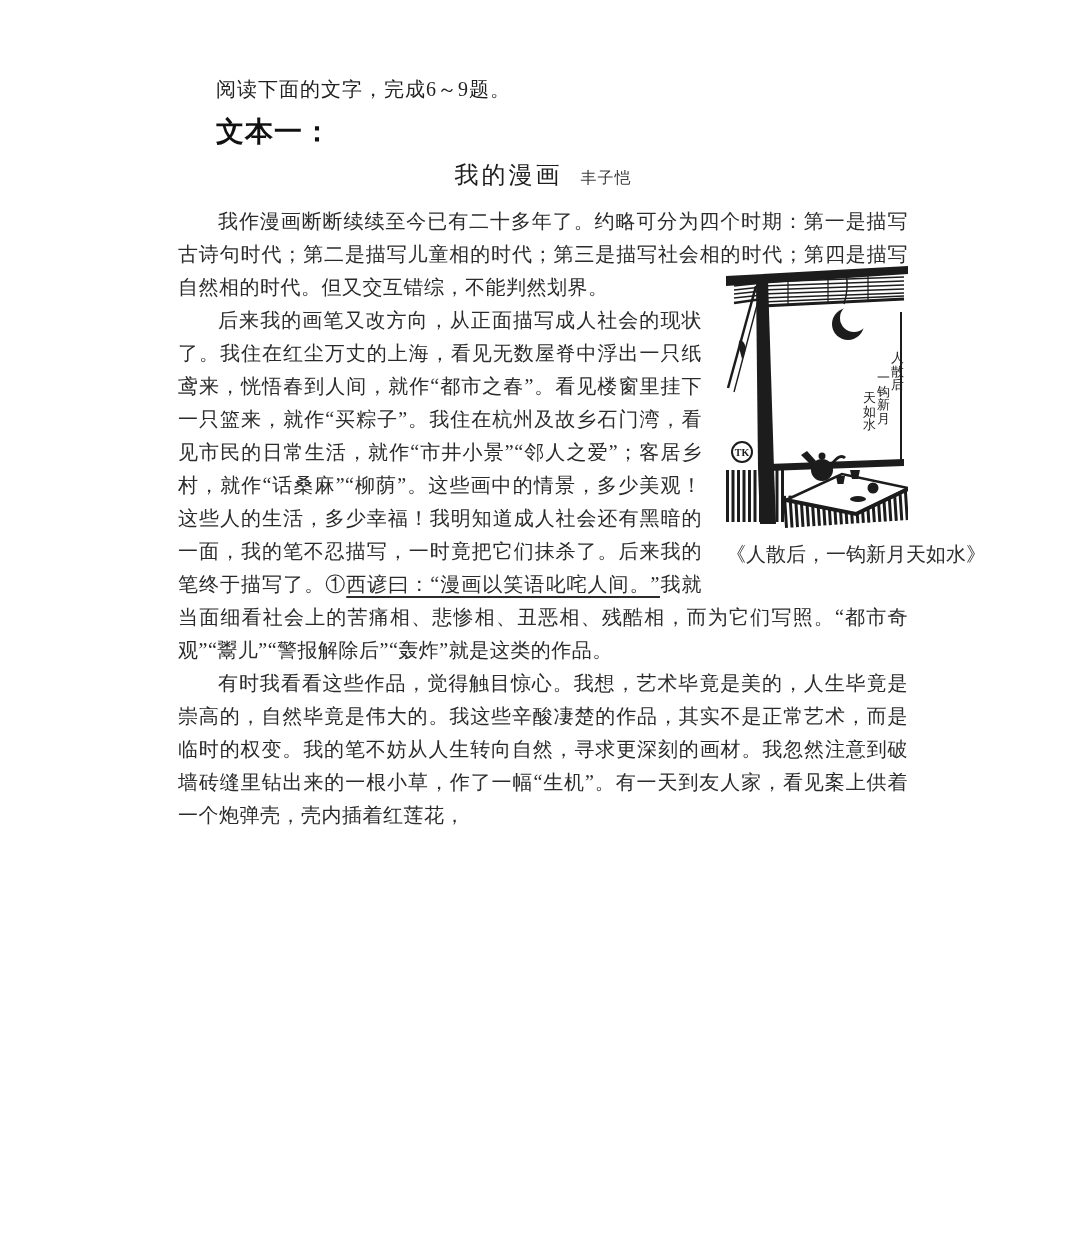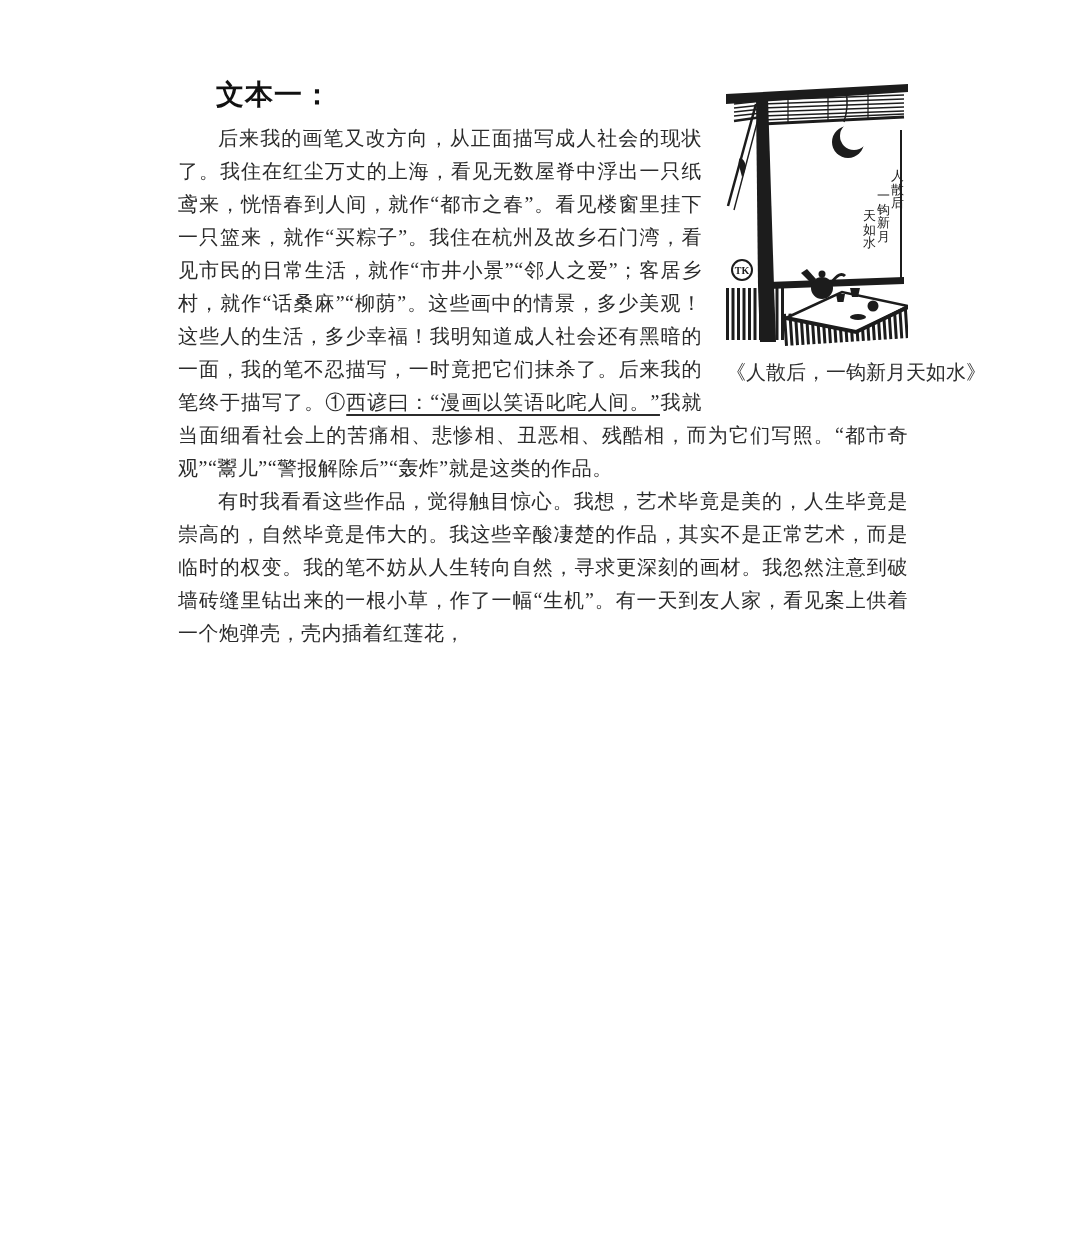--- a/index.html
+++ b/index.html
@@ -31,26 +31,31 @@
   .ink{fill:#1c1c1c;}
   .ink-stroke{stroke:#1c1c1c;fill:none;}
   svg text{font-family:"Liberation Serif","DejaVu Serif",serif;}
 </style>
 </head>
 <body>
 
 <div class="content">
 
 
+  <p class="instruction">阅读下面的文字，完成6～9题。</p>
 
   <p class="text-label">文本一：</p>
 
+  <div class="title-line">
+    <span class="title">我的漫画</span><span class="author">丰子恺</span>
+  </div>
 
   <div class="article">
 
+    <p class="para">我作漫画断断续续至今已有二十多年了。约略可分为四个时期：第一是描写古诗句时代；第二是描写儿童相的时代；第三是描写社会相的时代；第四是描写自然相的时代。但又交互错综，不能判然划界。</p>
 
     <figure class="artwork">
       <svg width="182" height="268" viewBox="0 0 182 268" aria-hidden="true">
 
         <rect x="0" y="0" width="182" height="268" fill="#ffffff"></rect>
 
         <g>
           <line x1="0" y1="234" x2="60" y2="234" class="ink-stroke" stroke-width="52" stroke-dasharray="3 2.5"></line>
         </g>
 

